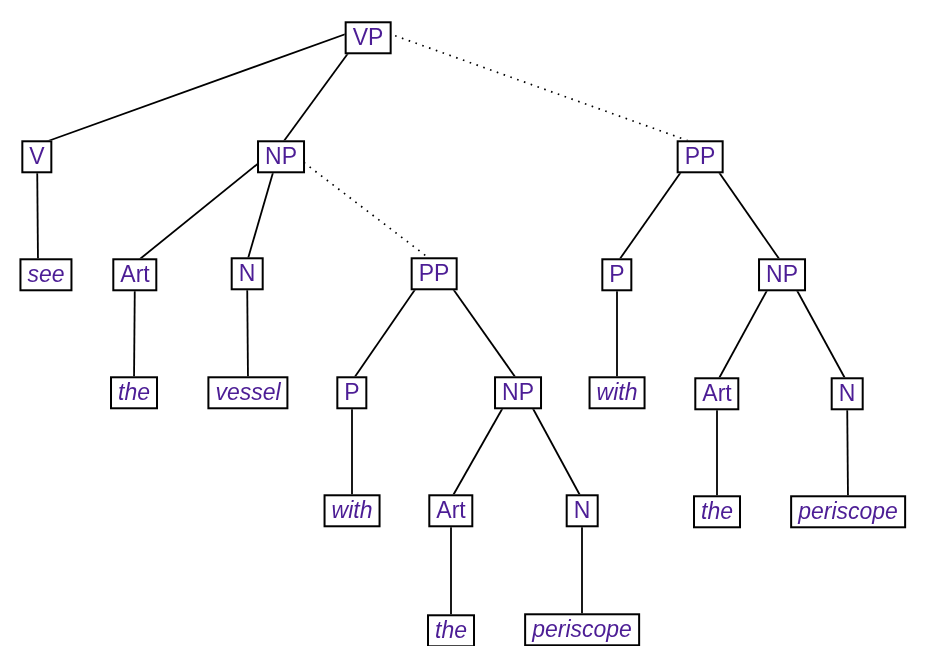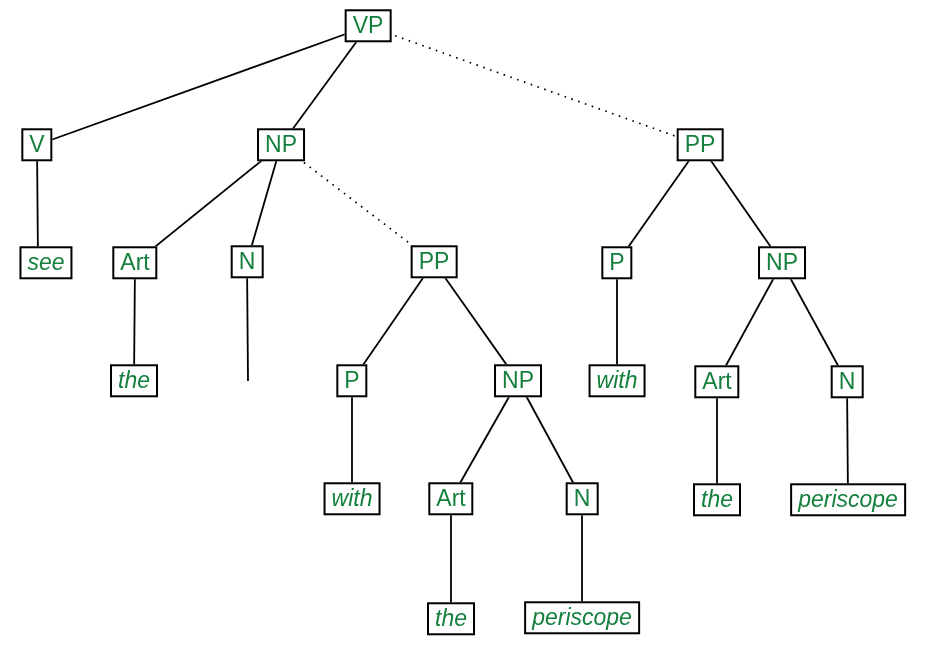--- a/index.html
+++ b/index.html
@@ -25,24 +25,25 @@
     height: 646px;
   }
   .tree-node {
     position: absolute;
     transform: translate(-50%, -50%);
     background: #ffffff;
     border: 2px solid #000000;
     padding: 0 6px;
     font-size: 23px;
     line-height: 1.28;
-    color: #15803d;
+    color: #4c1d95;
     white-space: nowrap;
     box-sizing: border-box;
     text-align: center;
+    margin-top: 12px;
   }
   .tree-node.word {
     font-style: italic;
   }
   line.solid {
     stroke: #000000;
     stroke-width: 1.8;
   }
   line.dotted {
     stroke: #000000;
@@ -84,20 +85,21 @@
     <div class="tree-node" style="left: 37px; top: 145px;">V</div>
     <div class="tree-node" style="left: 281px; top: 145px;">NP</div>
     <div class="tree-node" style="left: 700px; top: 145px;">PP</div>
     <div class="tree-node word" style="left: 46px; top: 263px;">see</div>
     <div class="tree-node" style="left: 135px; top: 263px;">Art</div>
     <div class="tree-node" style="left: 247px; top: 262px;">N</div>
     <div class="tree-node" style="left: 434px; top: 262px;">PP</div>
     <div class="tree-node" style="left: 617px; top: 263px;">P</div>
     <div class="tree-node" style="left: 782px; top: 263px;">NP</div>
     <div class="tree-node word" style="left: 134px; top: 381px;">the</div>
+    <div class="tree-node word" style="left: 248px; top: 381px;">vessel</div>
     <div class="tree-node" style="left: 352px; top: 381px;">P</div>
     <div class="tree-node" style="left: 518px; top: 381px;">NP</div>
     <div class="tree-node word" style="left: 617px; top: 381px;">with</div>
     <div class="tree-node" style="left: 717px; top: 382px;">Art</div>
     <div class="tree-node" style="left: 847px; top: 382px;">N</div>
     <div class="tree-node word" style="left: 352px; top: 499px;">with</div>
     <div class="tree-node" style="left: 451px; top: 499px;">Art</div>
     <div class="tree-node" style="left: 582px; top: 499px;">N</div>
     <div class="tree-node word" style="left: 717px; top: 500px;">the</div>
     <div class="tree-node word" style="left: 848px; top: 500px;">periscope</div>

